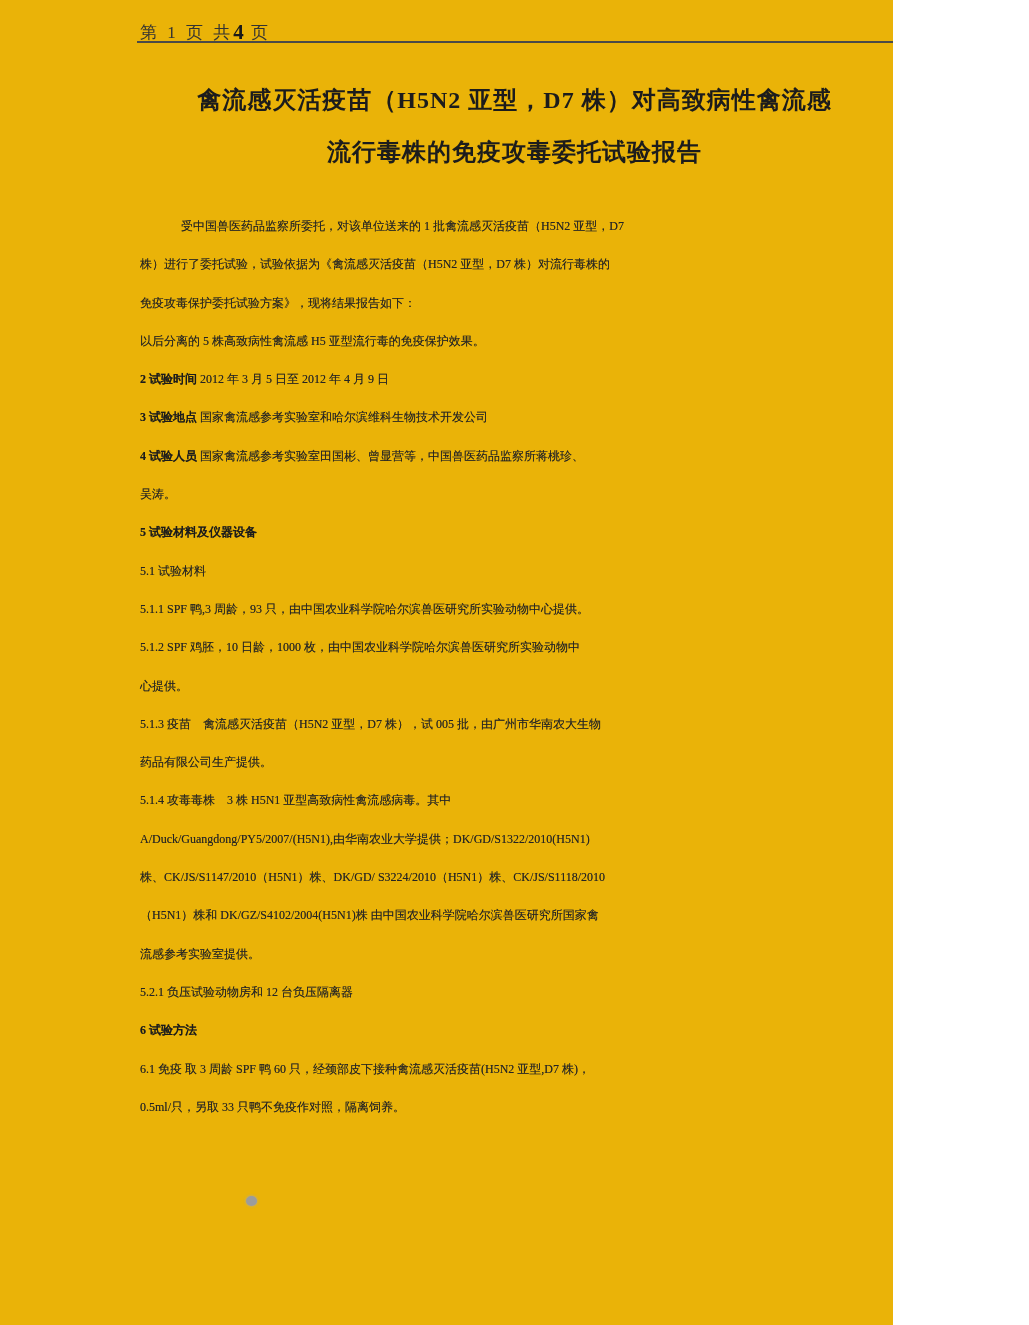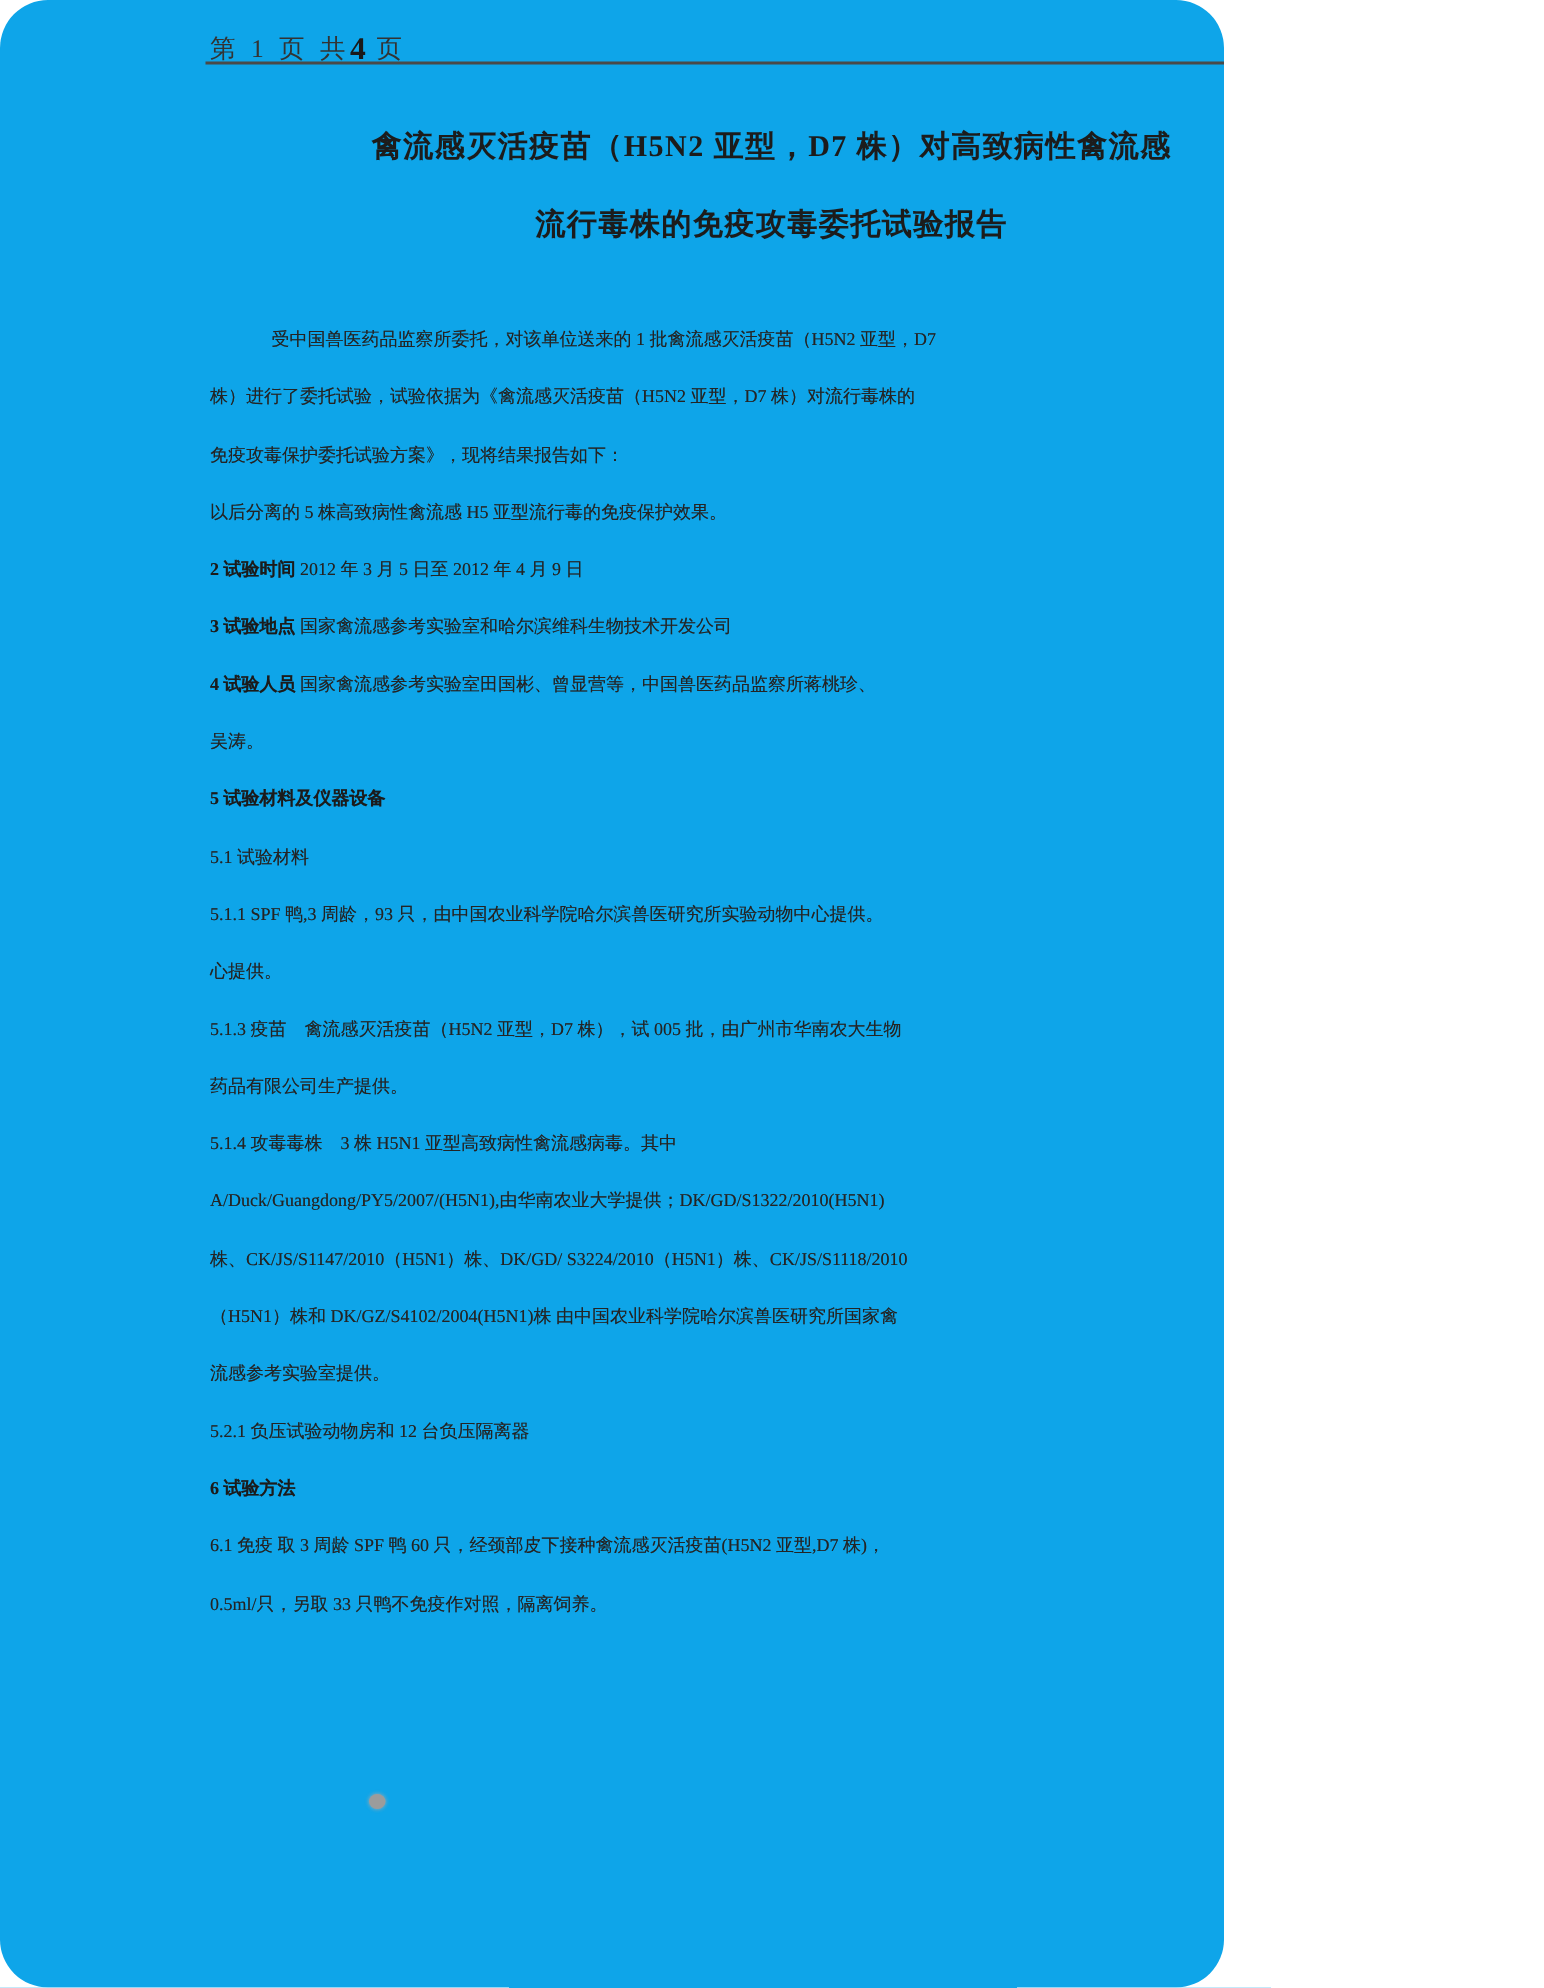--- a/index.html
+++ b/index.html
@@ -1,43 +1,42 @@
 <!DOCTYPE html>
 <html><head>
 <meta charset="utf-8">
 <style>
   html,body { margin:0; padding:0; background:#ffffff; }
   .page {
     position:relative;
-    width:816px; height:1325px;
-    background:#0ea5e9;
+    width:893px; height:1325px;
+    background:#eab308;
     font-family:"Liberation Serif","DejaVu Serif",serif;
     color:#222;
     overflow:hidden;
-    border-radius:32px;
   }
   
   .pg-header {
     position:absolute; left:140px; top:19px;
     font-size:17px; letter-spacing:3px; color:#333;
     white-space:nowrap;
   }
   .pg-header .hand-num {
     font-weight:700; font-size:21px; letter-spacing:0;
     color:#1a1a1a; position:relative; top:1px;
   }
   .header-rule {
     position:absolute; left:137px; top:41px;
     width:768px; height:2px; background:#4a4a48;
   }
   
   .title-line {
     position:absolute; left:0; width:1029px;
     text-align:center; font-weight:700;
-    font-size:20px; letter-spacing:1px; color:#1c1c1c;
+    font-size:24px; letter-spacing:1px; color:#1c1c1c;
     white-space:nowrap;
   }
   .title-line.l1 { top:84px; }
   .title-line.l2 { top:136px; }
   
   .doc-body {
     position:absolute; left:140px; top:207px; width:772px;
     font-size:12px; line-height:38.3px; color:#242424;
     text-shadow:0 0 0.4px rgba(40,40,40,.55);
   }
@@ -71,20 +70,21 @@
       <div class="line"><span>株）进行了委托试验，试验依据为《禽流感灭活疫苗（H5N2 亚型，D7 株）对流行毒株的</span></div>
       <div class="line"><span>免疫攻毒保护委托试验方案》，现将结果报告如下：</span></div>
       <div class="line"><span>以后分离的 5 株高致病性禽流感 H5 亚型流行毒的免疫保护效果。</span></div>
       <div class="line"><b>2 试验时间</b><span> 2012 年 3 月 5 日至 2012 年 4 月 9 日</span></div>
       <div class="line"><b>3 试验地点</b><span> 国家禽流感参考实验室和哈尔滨维科生物技术开发公司</span></div>
       <div class="line"><b>4 试验人员</b><span> 国家禽流感参考实验室田国彬、曾显营等，中国兽医药品监察所蒋桃珍、</span></div>
       <div class="line"><span>吴涛。</span></div>
       <div class="line"><b>5 试验材料及仪器设备</b></div>
       <div class="line"><span>5.1 试验材料</span></div>
       <div class="line"><span>5.1.1 SPF 鸭,3 周龄，93 只，由中国农业科学院哈尔滨兽医研究所实验动物中心提供。</span></div>
+      <div class="line"><span>5.1.2 SPF 鸡胚，10 日龄，1000 枚，由中国农业科学院哈尔滨兽医研究所实验动物中</span></div>
       <div class="line"><span>心提供。</span></div>
       <div class="line"><span>5.1.3 疫苗　禽流感灭活疫苗（H5N2 亚型，D7 株），试 005 批，由广州市华南农大生物</span></div>
       <div class="line"><span>药品有限公司生产提供。</span></div>
       <div class="line"><span>5.1.4 攻毒毒株　3 株 H5N1 亚型高致病性禽流感病毒。其中</span></div>
       <div class="line"><span>A/Duck/Guangdong/PY5/2007/(H5N1),由华南农业大学提供；DK/GD/S1322/2010(H5N1)</span></div>
       <div class="line"><span>株、CK/JS/S1147/2010（H5N1）株、DK/GD/ S3224/2010（H5N1）株、CK/JS/S1118/2010</span></div>
       <div class="line"><span>（H5N1）株和 DK/GZ/S4102/2004(H5N1)株 由中国农业科学院哈尔滨兽医研究所国家禽</span></div>
       <div class="line"><span>流感参考实验室提供。</span></div>
       <div class="line"><span>5.2.1 负压试验动物房和 12 台负压隔离器</span></div>
       <div class="line"><b>6 试验方法</b></div>

